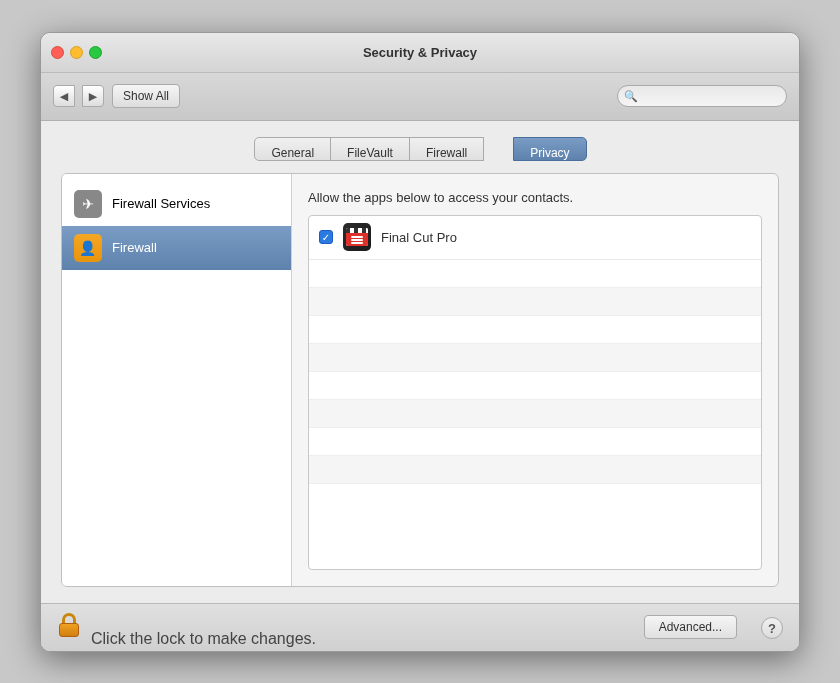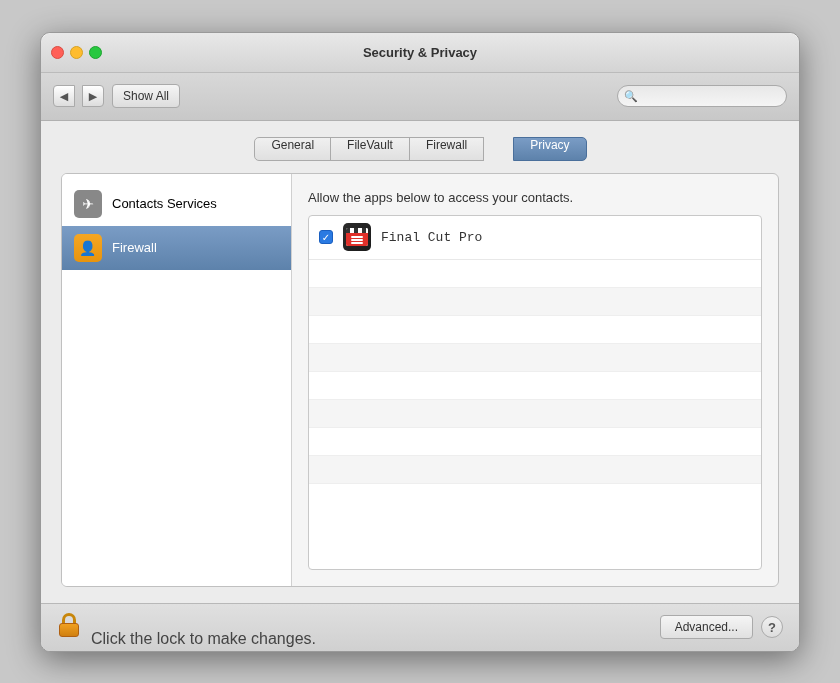--- a/index.html
+++ b/index.html
@@ -137,21 +137,21 @@
       align-items: center;
     }
     .tab {
       height: 24px;
       padding: 0 16px;
       font-size: 12px;
       border: 1px solid #aaa;
       background: linear-gradient(to bottom, #f0f0f0, #e0e0e0);
       cursor: pointer;
       display: flex;
-      align-items: flex-start;
+      align-items: flex-end;
       color: #333;
       margin-right: -1px;
     }
     .tab:first-child { border-radius: 5px 0 0 5px; }
     .tab:last-child { border-radius: 0 5px 5px 0; }
     .tab.active {
       background: linear-gradient(to bottom, #7a9cc5, #5d82ab);
       color: white;
       border-color: #4a6f9b;
       z-index: 1;
@@ -274,21 +274,20 @@
     }
     .app-checkbox.checked {
       background: #2a7ae2;
       border-color: #1a5fc0;
       color: white;
       font-size: 10px;
     }
     .app-name {
       font-size: 13px;
       color: #333;
-      font-family: Liberation Mono, monospace;
     }
     .app-list-row {
       height: 28px;
       border-bottom: 1px solid #eeeeee;
     }
     .app-list-row:nth-child(odd) { background: #f5f5f5; }
     .app-list-row:nth-child(even) { background: white; }
 
     
     .bottom-bar {
@@ -322,22 +321,22 @@
       border: 1px solid #b06010;
     }
     .lock-text {
       font-size: 16px;
       color: #444;
       margin-top: 24px;
     }
     .bottom-right {
       margin-left: auto;
       display: flex;
-      gap: 8px;
-      align-items: center;
+      gap: 24px;
+      align-items: flex-end;
     }
     .advanced-btn {
       height: 24px;
       padding: 0 14px;
       background: linear-gradient(to bottom, #f5f5f5, #e0e0e0);
       border: 1px solid #aaa;
       border-radius: 4px;
       font-size: 12px;
       color: #333;
       cursor: pointer;
@@ -451,21 +450,21 @@
       <div class="tab active">
         <span>Privacy</span>
       </div>
     </div>
 
     <div class="panel">
 
       <div class="sidebar">
         <div class="sidebar-item">
           <div class="sidebar-icon icon-location">✈</div>
-          <span class="sidebar-label">Contacts Services</span>
+          <span class="sidebar-label">Firewall Services</span>
         </div>
         <div class="sidebar-item selected">
           <div class="sidebar-icon icon-contacts">👤</div>
           <span class="sidebar-label">Firewall</span>
         </div>
       </div>
 
       <div class="right-panel">
         <span class="access-description">Allow the apps below to access your contacts.</span>
         <div class="app-list">

